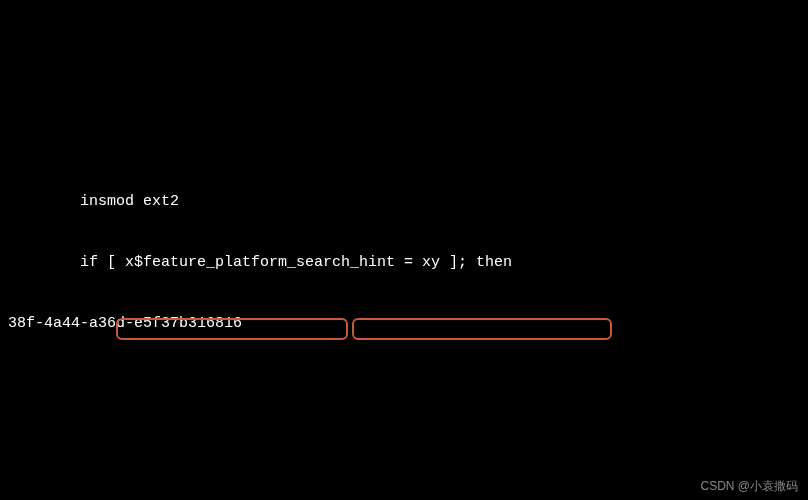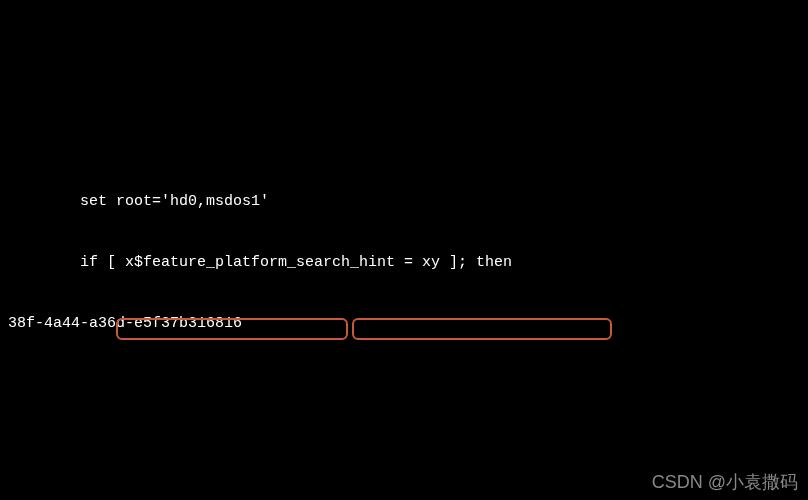--- a/index.html
+++ b/index.html
@@ -26,34 +26,34 @@
       border-radius: 6px;
       pointer-events: none;
     }
     .hl1 { top: 318px; left: 116px; width: 232px; height: 22px; }
     .hl2 { top: 318px; left: 352px; width: 260px; height: 22px; }
     .watermark {
       position: absolute;
       bottom: 6px;
       right: 10px;
       font-family: Arial, sans-serif;
-      font-size: 18px;
+      font-size: 12px;
       color: #888;
       white-space: nowrap;
     }
     .blank { height: 20px; }
   </style>
 </head>
 <body>
 
 
 
 <div class="terminal">
   <div class="blank"></div>
-  <div class="line">        set root='hd0,msdos1'</div>
+  <div class="line">        insmod ext2</div>
   <div class="line">        if [ x$feature_platform_search_hint = xy ]; then</div>
   <div class="line">38f-4a44-a36d-e5f37b316816</div>
   
   
   
   
   
   
   
   

